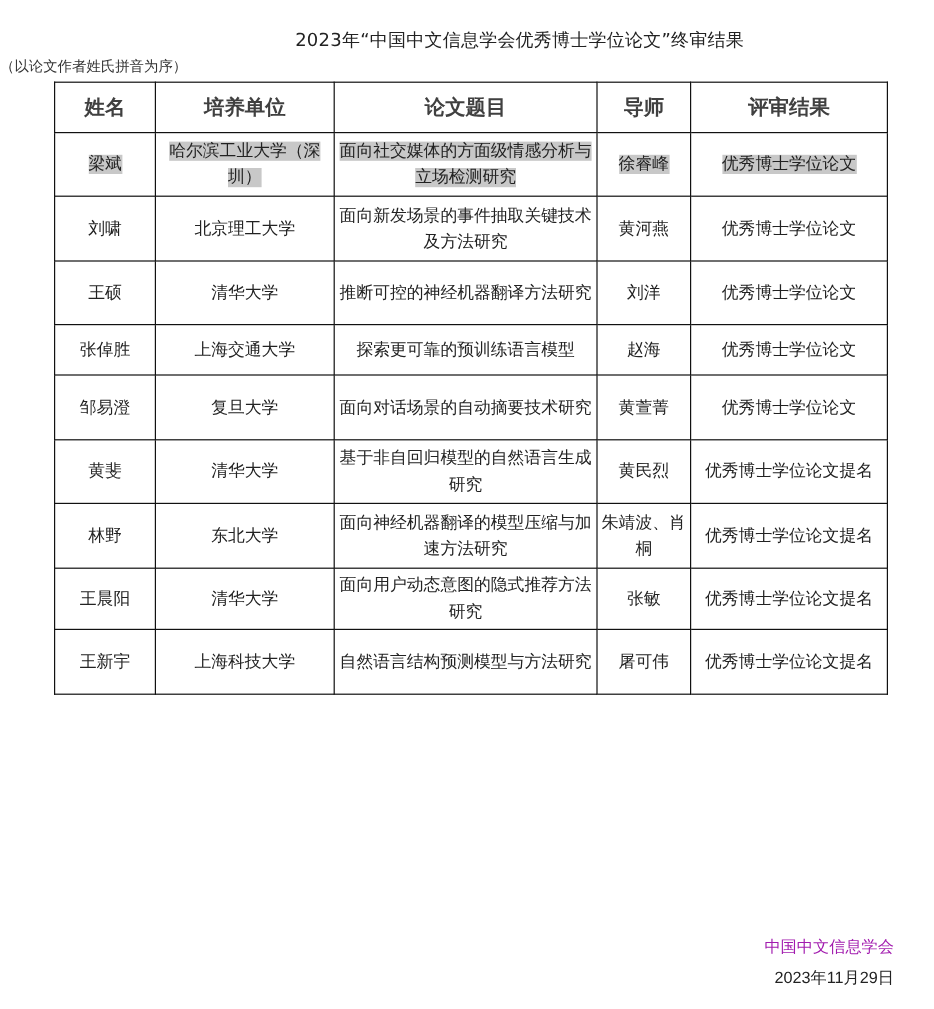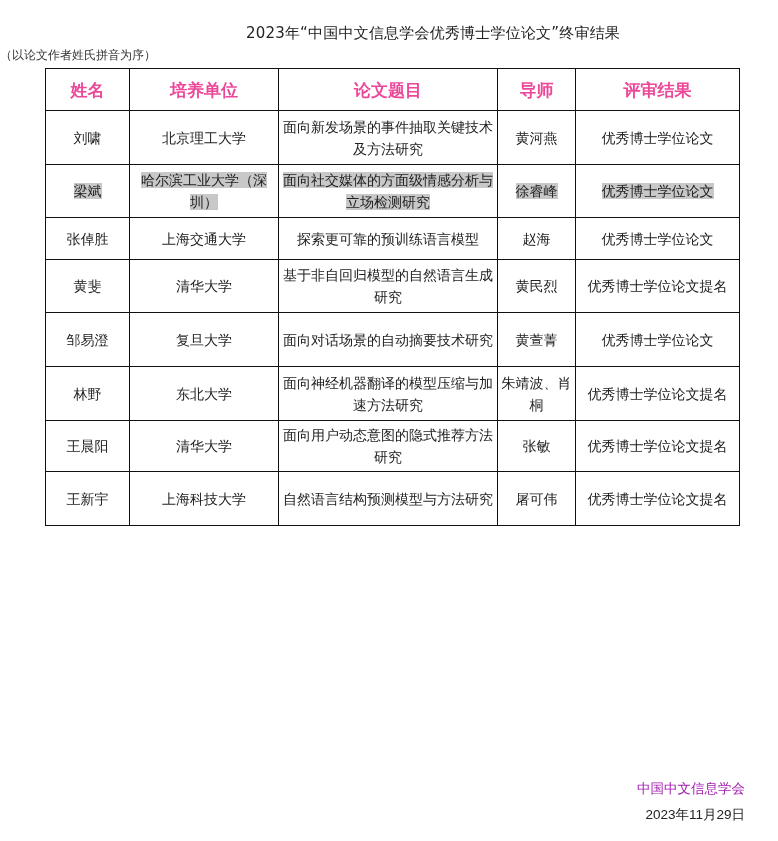--- a/index.html
+++ b/index.html
@@ -16,21 +16,21 @@
     text-align: left; font-size: 12px; color: #333;
   }
   table.result {
     position: absolute; left: 45px; top: 68px;
     border-collapse: collapse; table-layout: fixed; width: 694px;
   }
   table.result td, table.result th {
     border: 1px solid #111; text-align: center; vertical-align: middle;
     padding: 0 3px; font-size: 14px; line-height: 22px; color: #222; font-weight: normal;
   }
-  table.result th { height: 41px; font-size: 17px; font-weight: bold; color: #ec4899; }
+  table.result th { height: 41px; font-size: 17px; font-weight: bold; color: #404040; }
   td.res { font-size: 17px; font-weight: bold; color: #1a1030; line-height: 24px; }
   td.res.nom { padding: 0 2px; }
   .hl { background: #c8c8c8; }
   .footer-org {
     position: absolute; right: 33px; top: 780px; font-size: 13.5px; color: #a21caf;
   }
   .footer-date {
     position: absolute; right: 33px; top: 806px; font-size: 13.5px; color: #222;
     font-family: Liberation Sans, sans-serif;
   }
@@ -52,54 +52,61 @@
   <thead>
     <tr>
       <th>姓名</th>
       <th>培养单位</th>
       <th>论文题目</th>
       <th>导师</th>
       <th>评审结果</th>
     </tr>
   </thead>
   <tbody id="tbody">
+      <tr style="height: 53px;">
+        <td><span class="hl">梁斌</span></td>
+        <td><span class="hl">哈尔滨工业大学（深圳）</span></td>
+        <td><span class="hl">面向社交媒体的方面级情感分析与立场检测研究</span></td>
+        <td><span class="hl">徐睿峰</span></td>
+        <td class="res"><span class="hl">优秀博士学位论文</span></td>
+      </tr>
       <tr style="height: 54px;">
         <td><span>刘啸</span></td>
         <td><span>北京理工大学</span></td>
         <td><span>面向新发场景的事件抽取关键技术及方法研究</span></td>
         <td><span>黄河燕</span></td>
         <td class="res"><span>优秀博士学位论文</span></td>
       </tr>
       <tr style="height: 53px;">
-        <td><span class="hl">梁斌</span></td>
-        <td><span class="hl">哈尔滨工业大学（深圳）</span></td>
-        <td><span class="hl">面向社交媒体的方面级情感分析与立场检测研究</span></td>
-        <td><span class="hl">徐睿峰</span></td>
-        <td class="res"><span class="hl">优秀博士学位论文</span></td>
+        <td><span>王硕</span></td>
+        <td><span>清华大学</span></td>
+        <td><span>推断可控的神经机器翻译方法研究</span></td>
+        <td><span>刘洋</span></td>
+        <td class="res"><span>优秀博士学位论文</span></td>
       </tr>
       <tr style="height: 42px;">
         <td><span>张倬胜</span></td>
         <td><span>上海交通大学</span></td>
         <td><span>探索更可靠的预训练语言模型</span></td>
         <td><span>赵海</span></td>
         <td class="res"><span>优秀博士学位论文</span></td>
       </tr>
+      <tr style="height: 54px;">
+        <td><span>邹易澄</span></td>
+        <td><span>复旦大学</span></td>
+        <td><span>面向对话场景的自动摘要技术研究</span></td>
+        <td><span>黄萱菁</span></td>
+        <td class="res"><span>优秀博士学位论文</span></td>
+      </tr>
       <tr style="height: 53px;">
         <td><span>黄斐</span></td>
         <td><span>清华大学</span></td>
         <td><span>基于非自回归模型的自然语言生成研究</span></td>
         <td><span>黄民烈</span></td>
         <td class="res nom"><span>优秀博士学位论文提名</span></td>
-      </tr>
-      <tr style="height: 54px;">
-        <td><span>邹易澄</span></td>
-        <td><span>复旦大学</span></td>
-        <td><span>面向对话场景的自动摘要技术研究</span></td>
-        <td><span>黄萱菁</span></td>
-        <td class="res"><span>优秀博士学位论文</span></td>
       </tr>
       <tr style="height: 54px;">
         <td><span>林野</span></td>
         <td><span>东北大学</span></td>
         <td><span>面向神经机器翻译的模型压缩与加速方法研究</span></td>
         <td><span>朱靖波、肖桐</span></td>
         <td class="res nom"><span>优秀博士学位论文提名</span></td>
       </tr>
       <tr style="height: 51px; margin-top: 29px;">
         <td><span>王晨阳</span></td>

